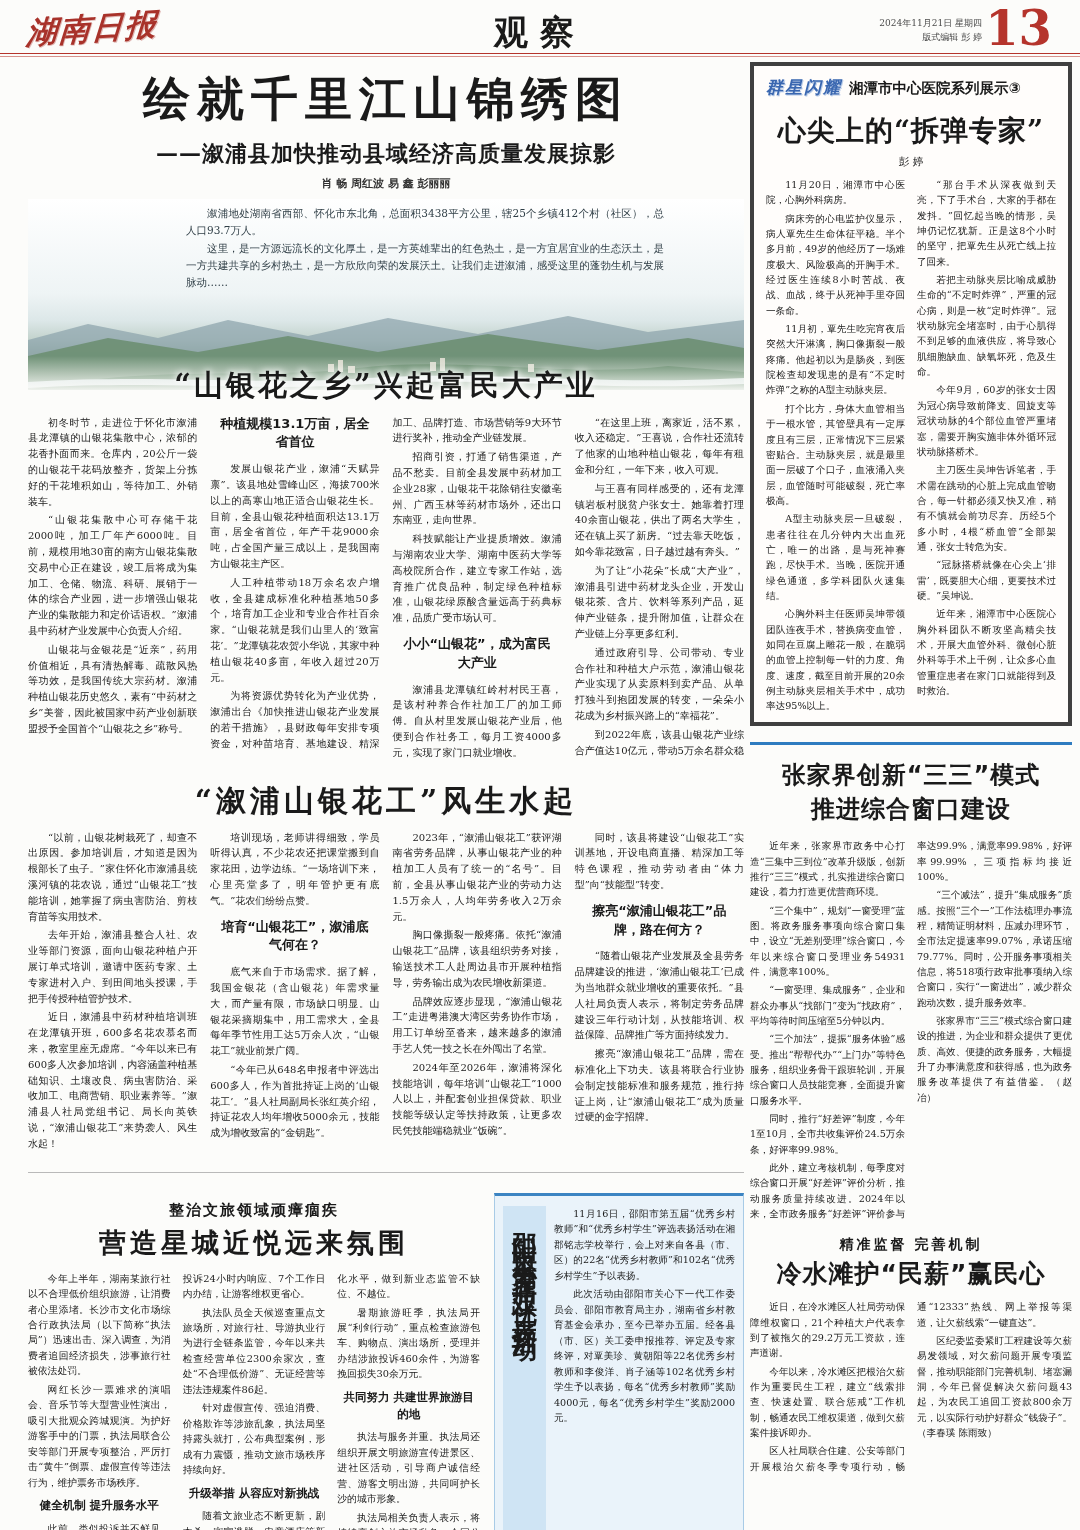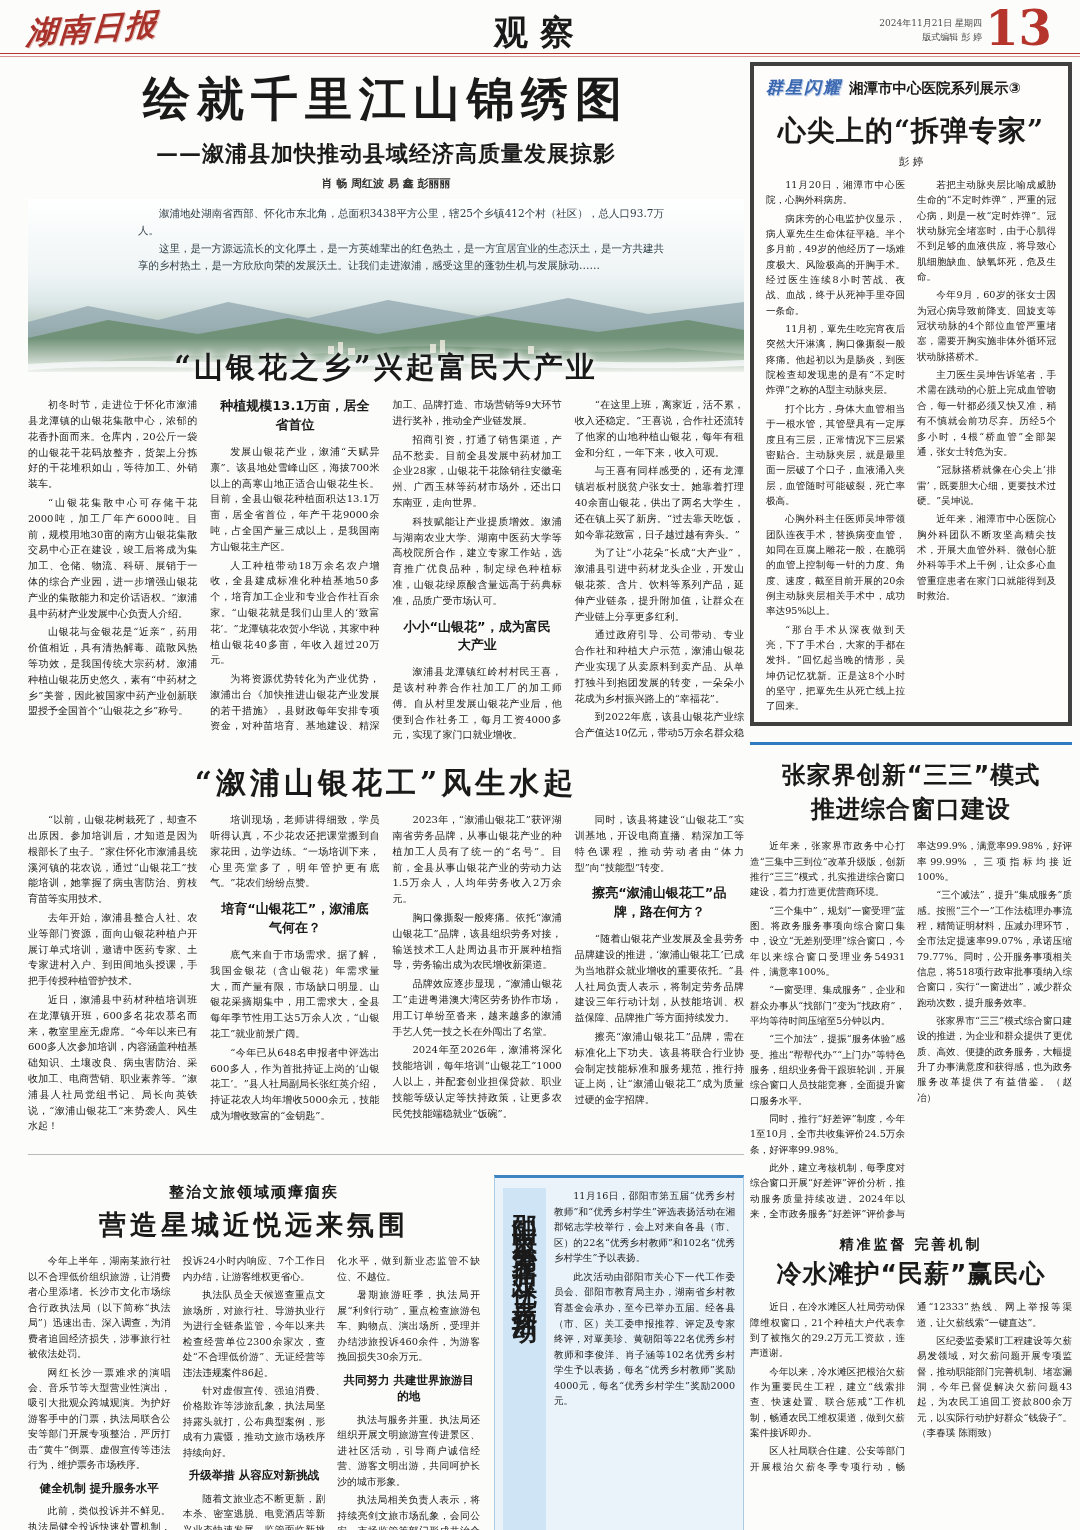--- a/index.html
+++ b/index.html
@@ -18,21 +18,21 @@
 
   
   .left-region { position:absolute; left:28px; top:62px; width:716px; }
   .lead-title { text-align:center; font-family:"DejaVu Sans", sans-serif; font-weight:900;
     font-size:47px; letter-spacing:7px; margin-top:6px; }
   .lead-subtitle { text-align:center; font-family:"DejaVu Sans", sans-serif; font-weight:700;
     font-size:22px; letter-spacing:1px; margin-top:8px; }
   .lead-byline { text-align:center; font-size:11px; color:#333; margin-top:7px; font-weight:bold; }
   .lead-intro { margin-top:8px; padding:6px 80px 2px 110px; font-size:10.5px; line-height:1.65;
     color:#2f3e46; text-align:justify; background:linear-gradient(180deg,#ffffff 0%, #eef4f5 100%); }
-  .lead-intro p { text-indent:2em; }
+  .lead-intro p { text-indent:2em;margin-left:48px; }
   .photo { position:relative; height:96px; overflow:hidden;
     background:
       radial-gradient(120% 95% at 12% 112%, rgba(243,226,158,.9), rgba(243,226,158,0) 55%),
       radial-gradient(150% 85% at 88% 118%, rgba(148,182,116,.95), rgba(148,182,116,0) 62%),
       linear-gradient(180deg,#eef4f5 0%, #dce7e8 28%, #c2d2cb 48%, #9cb4a2 62%, #7ea383 76%, #85a973 88%, #a3b87f 100%); }
   .photo svg { position:absolute; left:0; top:0; width:100%; height:100%; }
   .photo-fade { position:absolute; left:0; right:0; bottom:0; height:34px;
     background:linear-gradient(180deg, rgba(252,252,250,0), rgba(252,252,250,.92)); }
   .s1-head { position:relative; z-index:2; margin-top:-24px; text-align:center; font-weight:900;
     font-size:29px; letter-spacing:3px; font-family:"DejaVu Serif", serif;
@@ -217,20 +217,21 @@
         <span class="brand">群星闪耀</span>
         <span class="series">湘潭市中心医院系列展示③</span>
       </div>
       <div class="h-title">心尖上的“拆弹专家”</div>
       <div class="h-byline">彭  婷</div>
       <div class="flow cols2-h">
           <p class="para">11月20日，湘潭市中心医院，心胸外科病房。</p>
           <p class="para">病床旁的心电监护仪显示，病人覃先生生命体征平稳。半个多月前，49岁的他经历了一场难度极大、风险极高的开胸手术。经过医生连续8小时苦战、夜战、血战，终于从死神手里夺回一条命。</p>
           <p class="para">11月初，覃先生吃完宵夜后突然大汗淋漓，胸口像撕裂一般疼痛。他起初以为是肠炎，到医院检查却发现患的是有“不定时炸弹”之称的A型主动脉夹层。</p>
           <p class="para">打个比方，身体大血管相当于一根水管，其管壁具有一定厚度且有三层，正常情况下三层紧密贴合。主动脉夹层，就是最里面一层破了个口子，血液涌入夹层，血管随时可能破裂，死亡率极高。</p>
+          <p class="para">A型主动脉夹层一旦破裂，患者往往在几分钟内大出血死亡，唯一的出路，是与死神赛跑，尽快手术。当晚，医院开通绿色通道，多学科团队火速集结。</p>
           <p class="para">心胸外科主任医师吴坤带领团队连夜手术，替换病变血管，如同在豆腐上雕花一般，在脆弱的血管上控制每一针的力度、角度、速度，截至目前开展的20余例主动脉夹层相关手术中，成功率达95%以上。</p>
           <p class="para">“那台手术从深夜做到天亮，下了手术台，大家的手都在发抖。”回忆起当晚的情形，吴坤仍记忆犹新。正是这8个小时的坚守，把覃先生从死亡线上拉了回来。</p>
           <p class="para">若把主动脉夹层比喻成威胁生命的“不定时炸弹”，严重的冠心病，则是一枚“定时炸弹”。冠状动脉完全堵塞时，由于心肌得不到足够的血液供应，将导致心肌细胞缺血、缺氧坏死，危及生命。</p>
           <p class="para">今年9月，60岁的张女士因为冠心病导致前降支、回旋支等冠状动脉的4个部位血管严重堵塞，需要开胸实施非体外循环冠状动脉搭桥术。</p>
           <p class="para">主刀医生吴坤告诉笔者，手术需在跳动的心脏上完成血管吻合，每一针都必须又快又准，稍有不慎就会前功尽弃。历经5个多小时，4根“桥血管”全部架通，张女士转危为安。</p>
           <p class="para">“冠脉搭桥就像在心尖上‘排雷’，既要胆大心细，更要技术过硬。”吴坤说。</p>
           <p class="para">近年来，湘潭市中心医院心胸外科团队不断攻坚高精尖技术，开展大血管外科、微创心脏外科等手术上千例，让众多心血管重症患者在家门口就能得到及时救治。</p>
         </div>
     </div>
 

